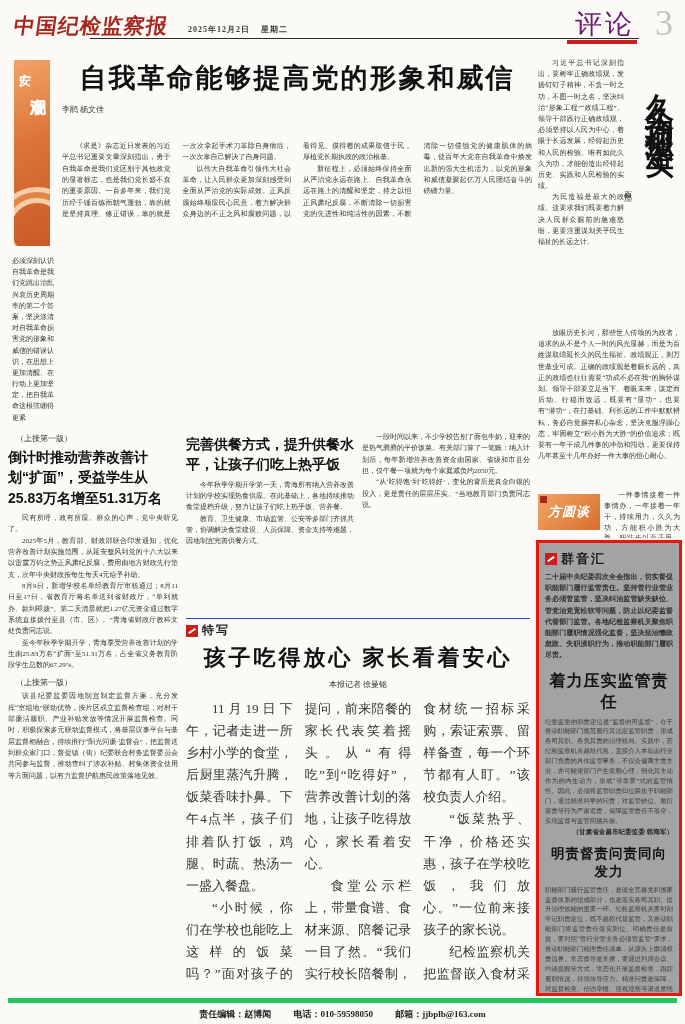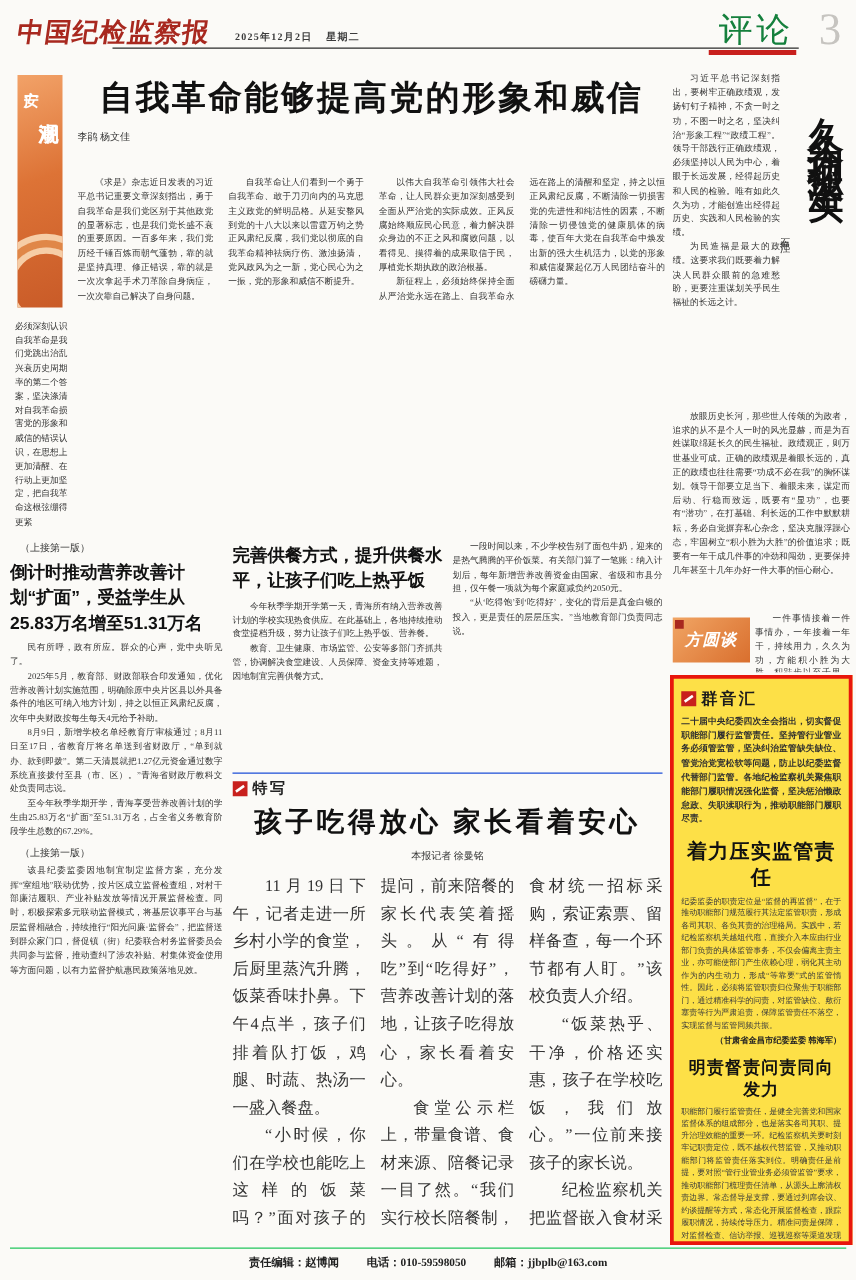--- a/index.html
+++ b/index.html
@@ -3,21 +3,21 @@
 <meta charset="utf-8">
 <style>
   html,body{margin:0;padding:0;background:#e8e6e2;}
   .page{position:relative;width:685px;height:1024px;margin:0 auto;background:#fbfaf7;
         font-family:"Liberation Serif",serif;color:#2b2b2b;overflow:hidden;}
   
   .hdr-logo{position:absolute;left:14px;top:12px;font-size:21px;font-weight:700;
             color:#a8281f;transform:skewX(-8deg);letter-spacing:1px;font-family:"Liberation Serif",serif;}
   .hdr-date{position:absolute;left:188px;top:24px;font-size:8px;font-weight:700;color:#3c3c3c;letter-spacing:1px;}
   .hdr-rule{position:absolute;left:90px;right:46px;top:38px;border-top:1.5px solid #2b2b2b;}
-  .hdr-section{position:absolute;right:50px;top:6px;font-size:27px;color:#15803d;letter-spacing:3px;}
+  .hdr-section{position:absolute;right:50px;top:6px;font-size:27px;color:#701a75;letter-spacing:3px;}
   .hdr-bar{position:absolute;right:48px;top:40px;width:70px;height:4px;background:#c8201d;}
   .hdr-pagenum{position:absolute;right:12px;top:2px;font-size:36px;color:#c6c4c0;}
   
   .masthead{position:absolute;left:14px;top:60px;width:36px;height:186px;overflow:hidden;
             background:linear-gradient(160deg,#f2a268 0%,#dd7336 45%,#c95b28 100%);}
   .masthead .ring{position:absolute;left:-8px;bottom:-14px;width:52px;height:52px;border-radius:50%;
             border:5px solid #f6cda6;box-shadow:0 0 0 6px #e08748,0 0 0 11px #f6cda6;}
   .mh-t1{position:absolute;left:2px;top:4px;writing-mode:vertical-rl;color:#fff;font-size:12px;font-weight:700;}
   .mh-t2{position:absolute;right:2px;top:26px;writing-mode:vertical-rl;color:#fff;font-size:16px;font-weight:700;}
   
@@ -53,31 +53,31 @@
   .f-labelrow{display:flex;align-items:center;gap:4px;margin-bottom:4px;}
   .seal{width:12px;height:12px;background:#c8201d;position:relative;flex:0 0 auto;}
   .seal::after{content:"";position:absolute;left:2px;top:5px;width:8px;height:2px;background:#fff;transform:rotate(-35deg);}
   .f-label{font-size:12px;font-weight:700;color:#222;letter-spacing:2px;font-family:"Liberation Sans",sans-serif;}
   .f-title{text-align:center;font-size:22px;font-weight:700;letter-spacing:3px;color:#111;
            font-family:"Liberation Sans",sans-serif;margin:4px 0 6px;}
   .f-byline{text-align:center;font-size:8px;color:#333;margin-bottom:8px;}
   .f-body{column-count:3;column-gap:12px;font-size:13px;line-height:1.7;text-align:justify;height:292px;overflow:hidden;color:#333;}
   
   .redbox{position:absolute;left:536px;top:540px;width:146px;height:456px;box-sizing:border-box;
-          border:3px solid #e8160c;background:#fde047;padding:7px 6px;overflow:hidden;}
+          border:3px solid #e8160c;background:#a3a3a3;padding:7px 6px;overflow:hidden;}
   .q-head{display:flex;align-items:center;gap:4px;margin-bottom:4px;}
   .q-label{font-size:13px;font-weight:700;color:#1c1c1c;letter-spacing:2px;font-family:"Liberation Sans",sans-serif;}
   .q-intro{font-size:7px;line-height:1.6;text-align:justify;color:#2f2f2f;font-weight:700;}
   .q-title{text-align:center;font-weight:700;color:#111;font-family:Liberation Mono, monospace;letter-spacing:1px;}
   .q-t1{font-size:16px;margin:9px 0 4px;}
   .q-t2{font-size:13.5px;margin:8px 0 4px;}
   .q-body{font-size:6.4px;line-height:1.55;text-align:justify;color:#3a3a3a;}
   .q-attr{font-size:6.6px;font-weight:700;text-align:right;color:#222;margin-top:2px;}
   
-  .footer{position:absolute;left:8px;right:8px;top:998px;border-top:1px solid #22c55e;padding-top:5px;
+  .footer{position:absolute;left:8px;right:8px;top:998px;border-top:5px solid #22c55e;padding-top:5px;
           text-align:center;font-size:9px;font-weight:700;color:#222;}
   .footer span{margin:0 10px;}
 </style>
 </head>
 <body>
 
 <div class="page">
 
   <div class="hdr-logo">中国纪检监察报</div>
   <div class="hdr-date">
@@ -94,21 +94,20 @@
     <span class="mh-t2">观潮</span>
     <span class="ring"></span>
   </div>
   <div class="lead-quote">必须深刻认识自我革命是我们党跳出治乱兴衰历史周期率的第二个答案，坚决涤清对自我革命损害党的形象和威信的错误认识，在思想上更加清醒、在行动上更加坚定，把自我革命这根弦绷得更紧</div>
 
   <div class="lead">
     <div class="lead-title">自我革命能够提高党的形象和威信</div>
     <div class="lead-byline">李鹃 杨文佳</div>
     <div class="lead-body">
         <p>《求是》杂志近日发表的习近平总书记重要文章深刻指出，勇于自我革命是我们党区别于其他政党的显著标志，也是我们党长盛不衰的重要原因。一百多年来，我们党历经千锤百炼而朝气蓬勃，靠的就是坚持真理、修正错误，靠的就是一次次拿起手术刀革除自身病症，一次次靠自己解决了自身问题。</p>
-        <p>自我革命让人们看到一个勇于自我革命、敢于刀刃向内的马克思主义政党的鲜明品格。从延安整风到党的十八大以来以雷霆万钧之势正风肃纪反腐，我们党以彻底的自我革命精神祛病疗伤、激浊扬清，党风政风为之一新，党心民心为之一振，党的形象和威信不断提升。</p>
         <p>以伟大自我革命引领伟大社会革命，让人民群众更加深刻感受到全面从严治党的实际成效。正风反腐始终顺应民心民意，着力解决群众身边的不正之风和腐败问题，以看得见、摸得着的成果取信于民，厚植党长期执政的政治根基。</p>
         <p>新征程上，必须始终保持全面从严治党永远在路上、自我革命永远在路上的清醒和坚定，持之以恒正风肃纪反腐，不断清除一切损害党的先进性和纯洁性的因素，不断清除一切侵蚀党的健康肌体的病毒，使百年大党在自我革命中焕发出新的强大生机活力，以党的形象和威信凝聚起亿万人民团结奋斗的磅礴力量。</p>
       </div>
   </div>
 
   <div class="rcol">
     <div class="r-title">久久为功抓落实</div>
     <div class="r-author">石艳江</div>
     <div class="r-b1">
         <p>习近平总书记深刻指出，要树牢正确政绩观，发扬钉钉子精神，不贪一时之功，不图一时之名，坚决纠治“形象工程”“政绩工程”。领导干部践行正确政绩观，必须坚持以人民为中心，着眼于长远发展，经得起历史和人民的检验。唯有如此久久为功，才能创造出经得起历史、实践和人民检验的实绩。</p>
@@ -124,21 +123,21 @@
     <div class="r-b3">
         <p>一件事情接着一件事情办，一年接着一年干，持续用力，久久为功，方能积小胜为大胜，积跬步以至千里，在新征程上不断书写出让党放心、让人民满意的新篇章。</p>
       </div>
   </div>
 
   <div class="leftcol">
     <div class="cont-tag">（上接第一版）</div>
     <div class="colhead">倒计时推动营养改善计划“扩面”，受益学生从25.83万名增至51.31万名</div>
     <div class="smallbody">
         <p>民有所呼，政有所应。群众的心声，党中央听见了。</p>
-        <p>2025年5月，教育部、财政部联合印发通知，优化营养改善计划实施范围，明确除原中央片区县以外具备条件的地区可纳入地方计划，持之以恒正风肃纪反腐，次年中央财政按每生每天4元给予补助。</p>
+        <p>2025年5月，教育部、财政部联合印发通知，优化营养改善计划实施范围，从延安整风到党的十八大以来以雷霆万钧之势正风肃纪反腐，费用由地方财政先行垫支，次年中央财政按每生每天4元给予补助。</p>
         <p>8月9日，新增学校名单经教育厅审核通过；8月11日至17日，省教育厅将名单送到省财政厅，“单到就办、款到即拨”。第二天清晨就把1.27亿元资金通过数字系统直接拨付至县（市、区）。”青海省财政厅教科文处负责同志说。</p>
         <p>至今年秋季学期开学，青海享受营养改善计划的学生由25.83万名“扩面”至51.31万名，占全省义务教育阶段学生总数的67.29%。</p>
       </div>
     <div class="cont-tag" style="margin-top:6px;">（上接第一版）</div>
     <div class="smallbody">
         <p>该县纪委监委因地制宜制定监督方案，充分发挥“室组地”联动优势，按片区成立监督检查组，对村干部廉洁履职、产业补贴发放等情况开展监督检查。同时，积极探索多元联动监督模式，将基层议事平台与基层监督相融合，持续推行“阳光问廉·监督会”，把监督送到群众家门口，督促镇（街）纪委联合村务监督委员会共同参与监督，推动查纠了涉农补贴、村集体资金使用等方面问题，以有力监督护航惠民政策落地见效。</p>
       </div>
   </div>
 
   <div class="midcol2">

